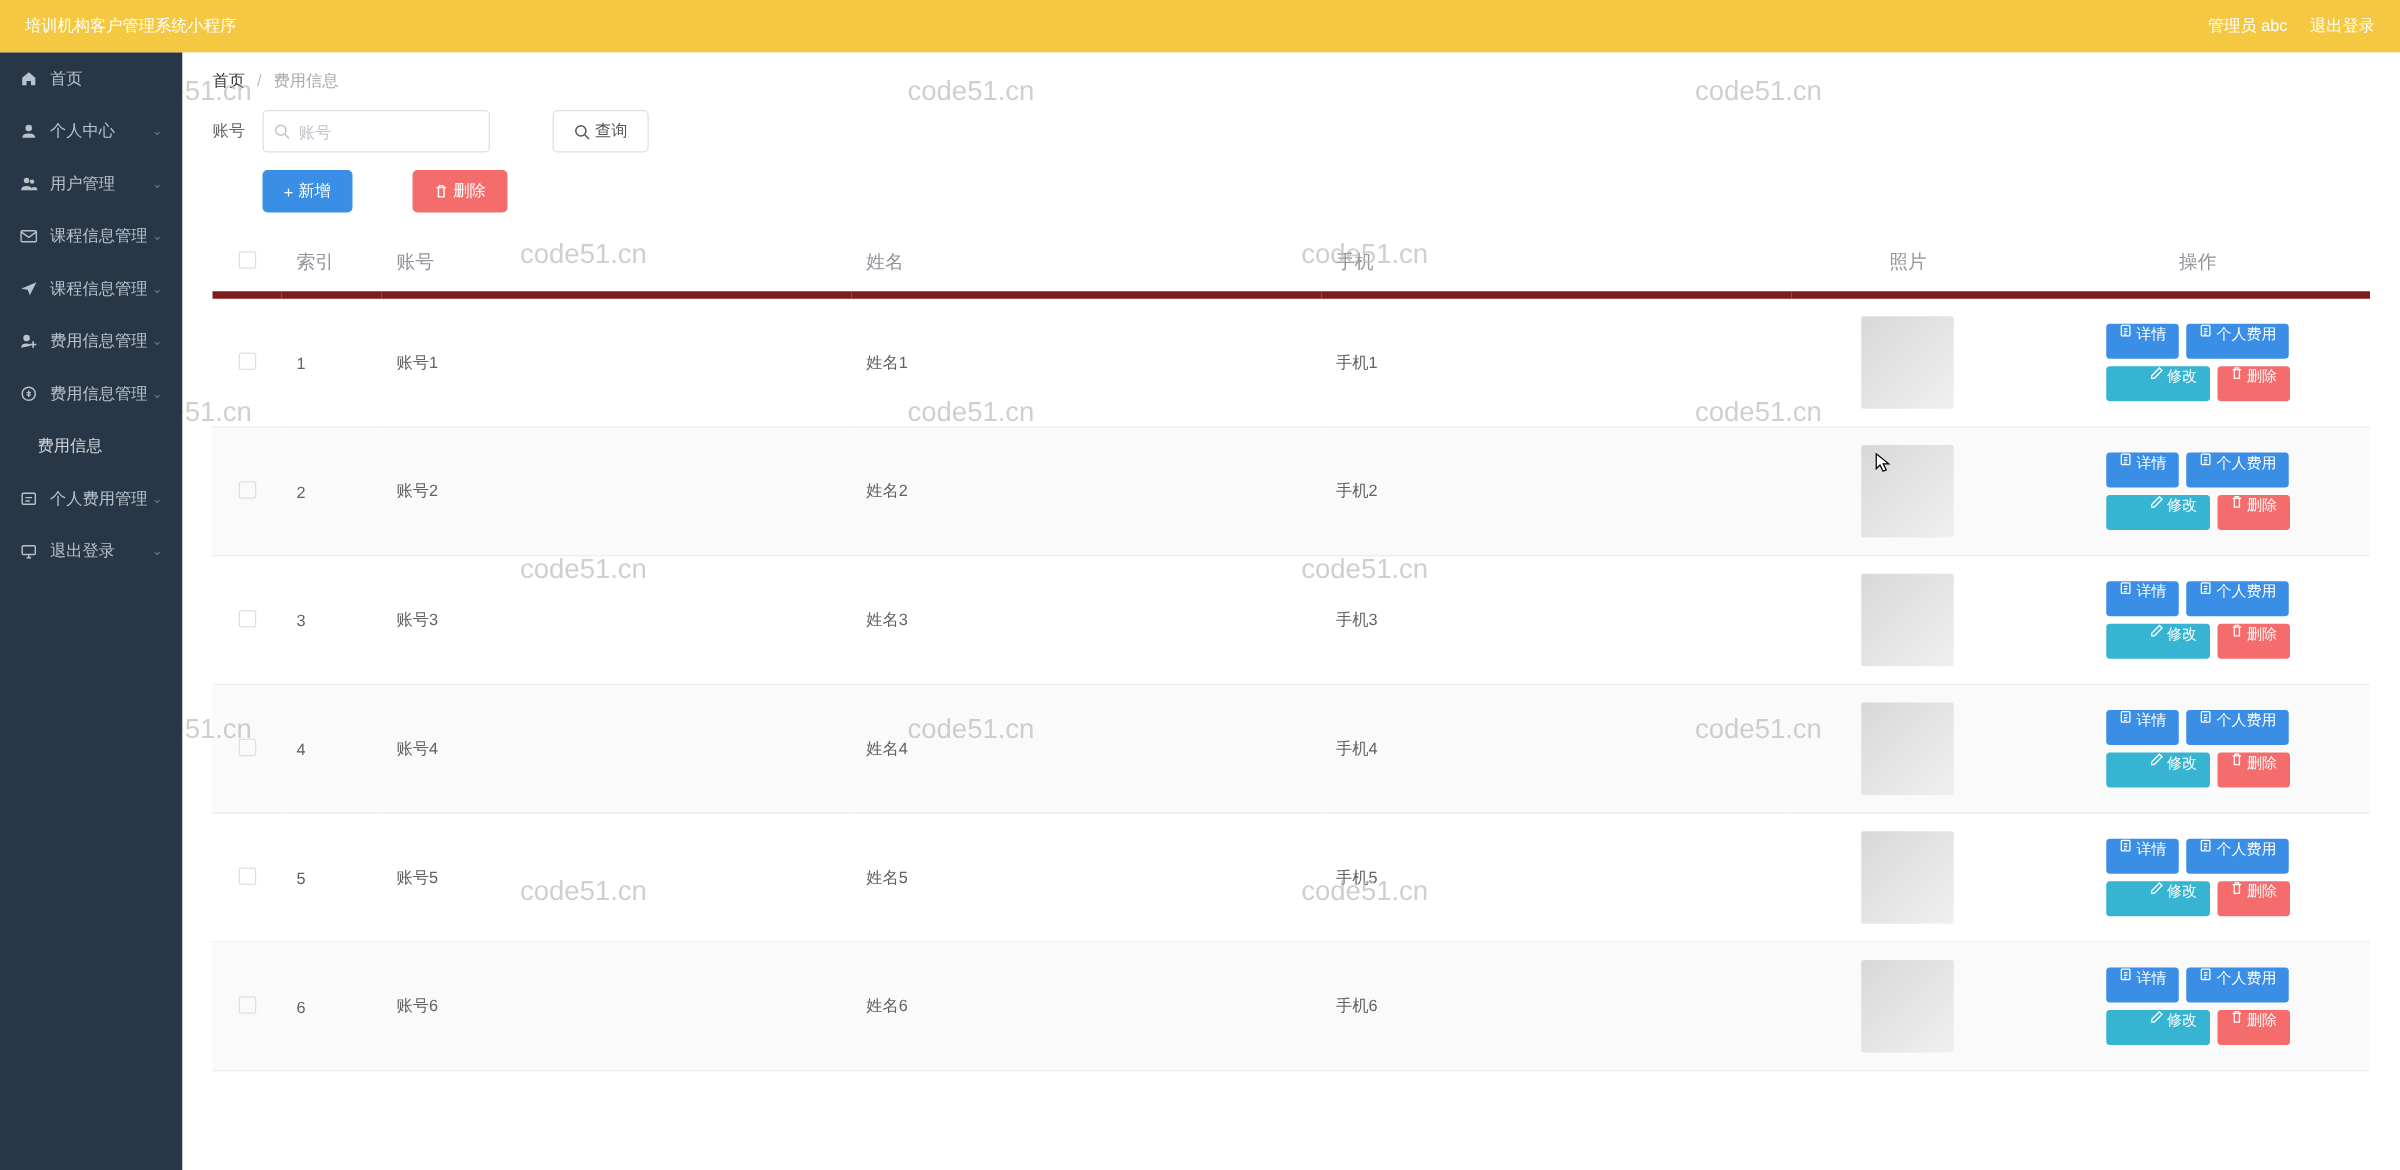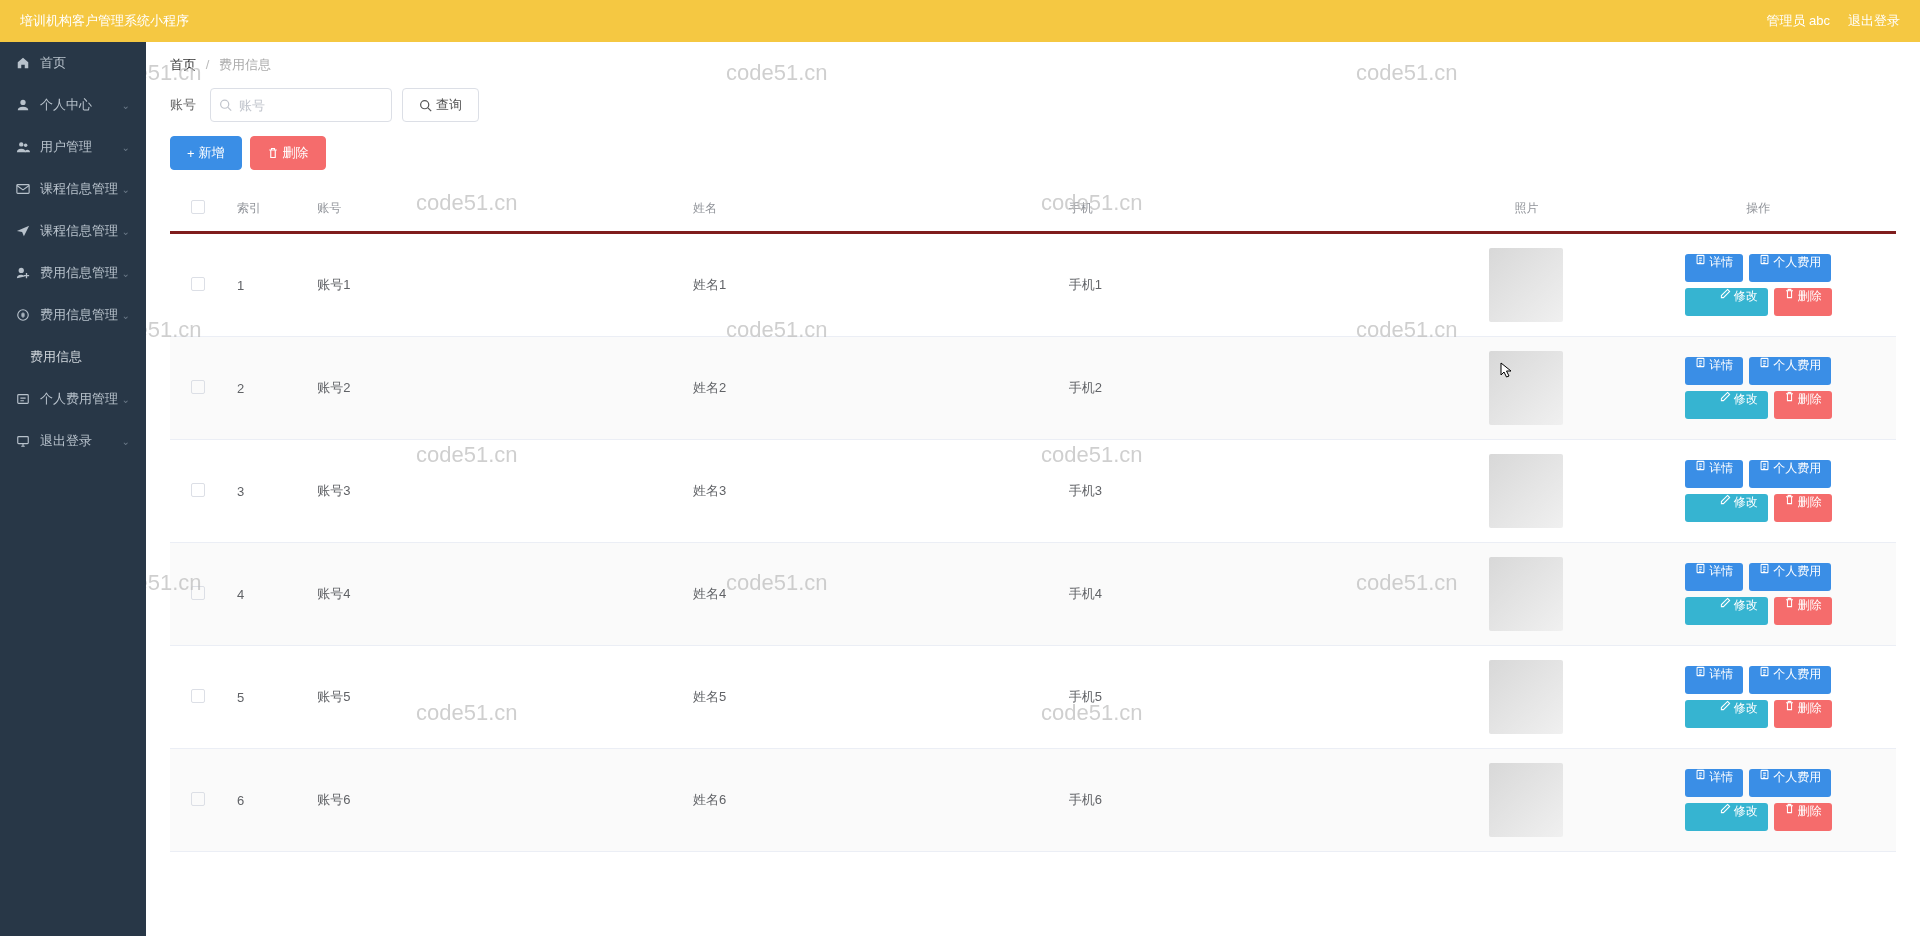--- a/index.html
+++ b/index.html
@@ -24,28 +24,28 @@
 .breadcrumb .sep { margin: 0 6px; color: #bbb; }
 .breadcrumb .current { color: #aaa; }
 
 .content { padding: 0 24px 24px; }
 .filter-row { display: flex; align-items: center; gap: 10px; margin-bottom: 14px; }
 .filter-label { color: #666; margin-right: 4px; }
 .filter-input { height: 34px; width: 182px; border: 1px solid #dcdfe6; border-radius: 4px; padding: 0 12px 0 28px; font-size: 13px; color: #333; }
 .filter-input::placeholder { color: #c0c4cc; }
 .input-wrap { position: relative; display: inline-block; }
 .input-wrap .search-ico { position: absolute; left: 9px; top: 50%; transform: translateY(-50%); color: #c0c4cc; font-size: 13px; }
-.btn { height: 34px; padding: 0 16px; border: 1px solid #dcdfe6; border-radius: 4px; background: #fff; cursor: pointer; font-size: 13px; color: #555; display: inline-flex; align-items: center; gap: 4px; }
+.btn { height: 34px; padding: 0 16px; border: 1px solid #dcdfe6; border-radius: 4px; background: #fff; cursor: pointer; font-size: 13px; color: #555; display: inline-flex; align-items: center; gap: 4px; margin-left: 40px; }
 
 .action-row { display: flex; gap: 8px; margin-bottom: 16px; }
 .btn-primary { background: #3a8ee6; border-color: #3a8ee6; color: #fff; }
 .btn-danger { background: #f56c6c; border-color: #f56c6c; color: #fff; }
 
 table { width: 100%; border-collapse: collapse; }
-th { background: #fff; padding: 14px 12px; text-align: left; font-weight: 500; color: #909399; border-bottom: 3px solid #7f1d1d; font-size: 12px; }
+th { background: #fff; padding: 14px 12px; text-align: left; font-weight: 500; color: #909399; border-bottom: 6px solid #7f1d1d; font-size: 15px; }
 td { padding: 14px 12px; border-bottom: 1px solid #ebeef5; color: #606266; vertical-align: middle; }
 tbody tr:nth-child(even) { background: #fafafa; }
 .chk { width: 14px; height: 14px; border: 1px solid #dcdfe6; border-radius: 2px; display: inline-block; cursor: pointer; }
 .photo { width: 74px; height: 74px; background: linear-gradient(135deg,#d8d8d8,#f0f0f0); border-radius: 2px; display: block; }
 
 .op-cell { text-align: center; }
 .op-btns { display: flex; flex-wrap: wrap; gap: 6px; justify-content: center; max-width: 220px; margin: 0 auto; }
 .sm-btn { height: 28px; padding: 0 10px; border: none; border-radius: 3px; cursor: pointer; font-size: 12px; color: #fff; display: inline-flex; gap: 3px; }
 .sm-primary { background: #3a8ee6; }
 .sm-info { background: #36b4d1; padding-left: 35px; }

